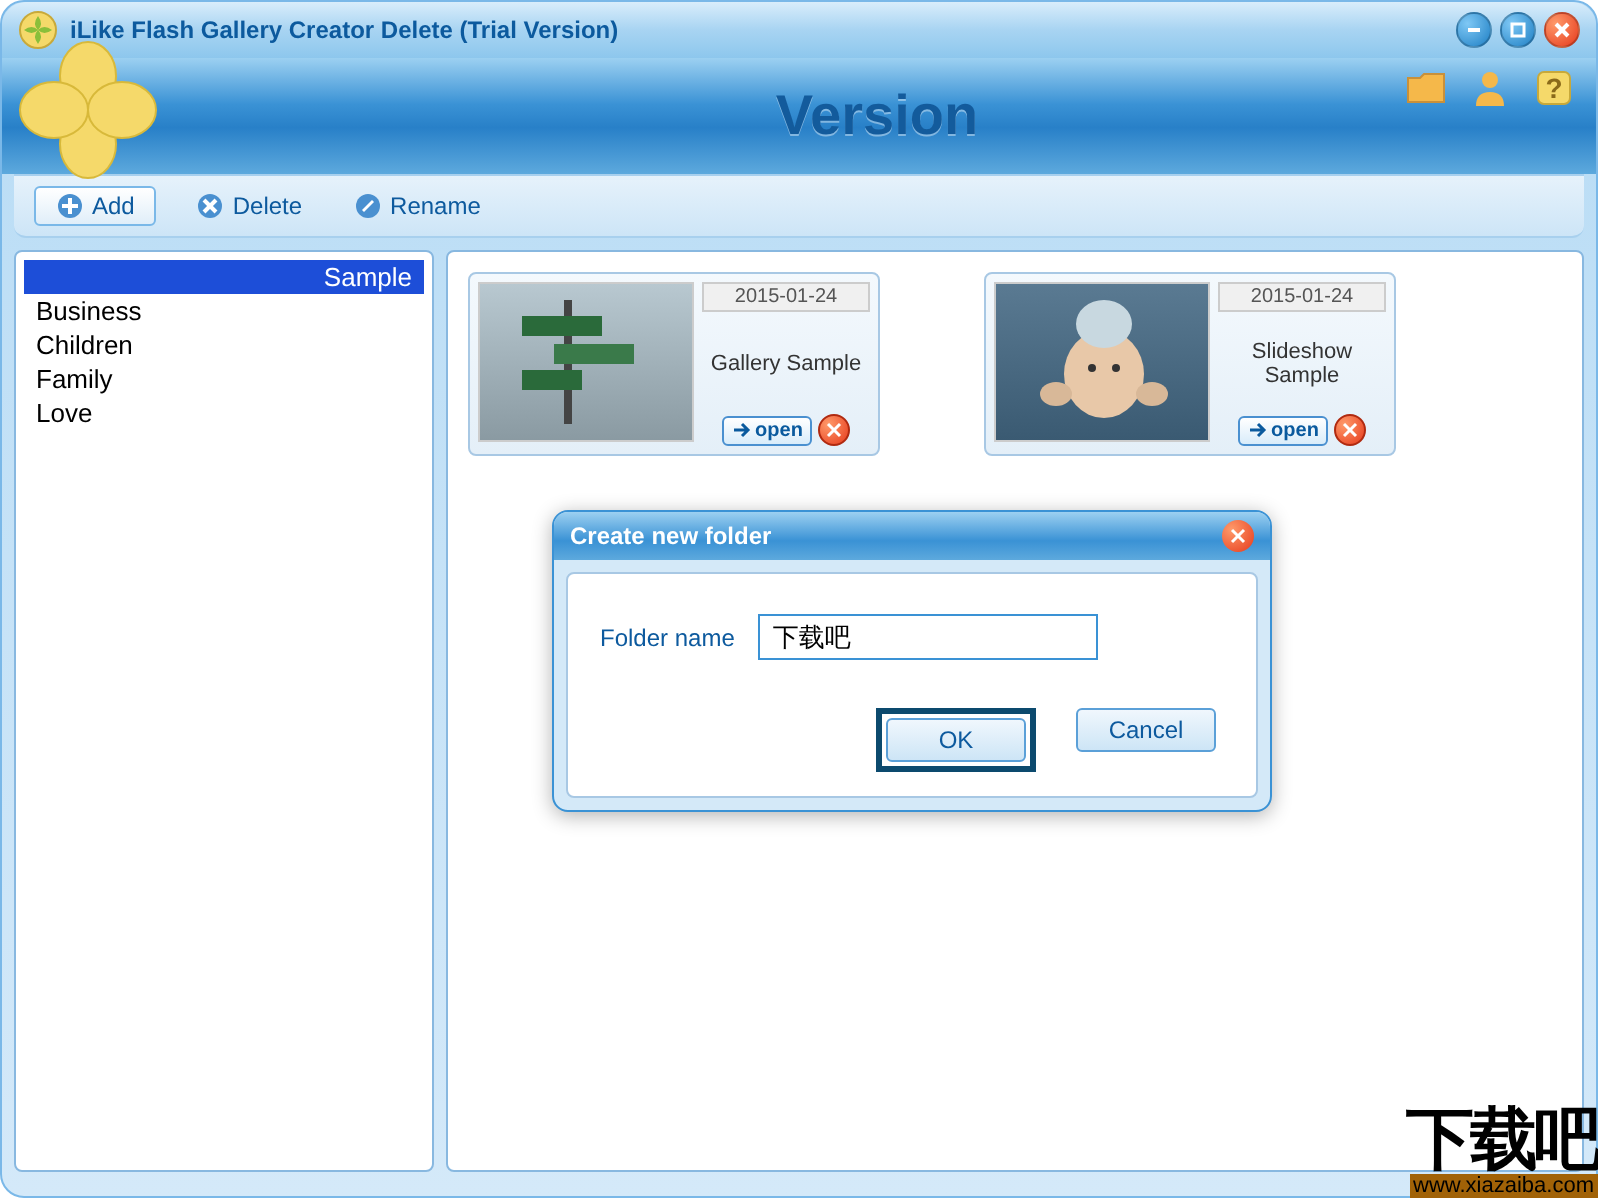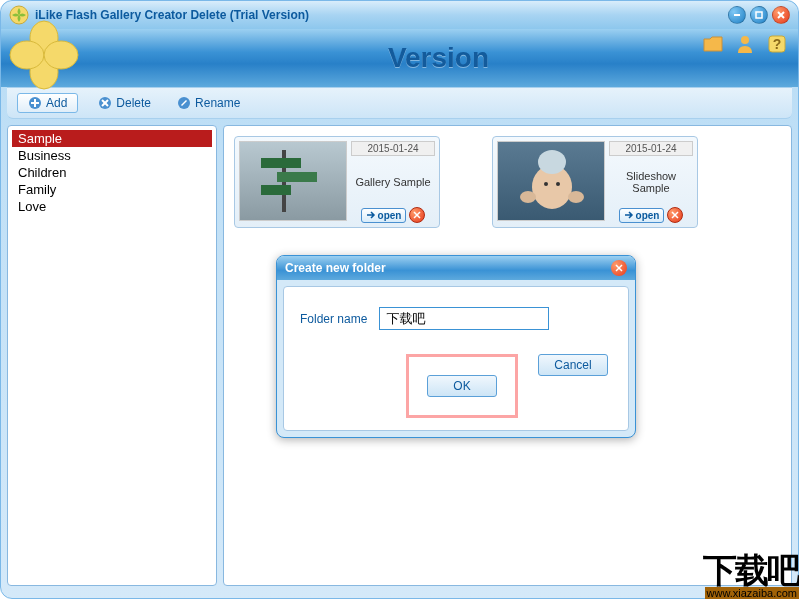--- a/index.html
+++ b/index.html
@@ -29,21 +29,21 @@
 .new-btn-label { font-size: 18px; font-weight: bold; color: #b56f0b; font-style: italic; }
 
 .toolbar-band { height: 32px; background: linear-gradient(to bottom, #e6f2fb, #cde5f7); border-top: 1px solid #a8d0ee; border-bottom: 1px solid #a8d0ee; display: flex; align-items: center; padding: 0 10px; gap: 14px; margin: 0 6px; border-radius: 0 0 6px 6px;}
 .tb-btn { display: flex; align-items: center; gap: 4px; cursor: pointer; padding: 2px 6px; border-radius: 3px; color: #0d5a9e; }
 .tb-btn.add { border: 1px solid #7ab8e8; background: linear-gradient(to bottom, #fff, #e0eef9); padding: 2px 10px; }
 .tb-icon { width: 14px; height: 14px; }
 
 .content { display: flex; padding: 6px; gap: 6px; height: calc(100% - 28px - 58px - 32px - 6px); }
 .sidebar { width: 210px; background: #fff; border: 1px solid #88b8e0; border-radius: 4px; padding: 4px; }
 .side-item { padding: 1px 6px; color: #000; cursor: pointer; font-size: 13px; }
-.side-item.selected { background: #b91c1c; color: #fff; }
+.side-item.selected { background: #1d4ed8; color: #fff; text-align: right; }
 
 .main-area { flex: 1; background: #fff; border: 1px solid #88b8e0; border-radius: 4px; padding: 10px; position: relative; }
 .gallery-row { display: flex; gap: 52px; }
 .gallery-card { width: 206px; height: 92px; border: 1px solid #a8c8e4; border-radius: 4px; background: linear-gradient(to bottom, #f4f9fd, #e4eff8); display: flex; padding: 4px; gap: 4px; }
 .thumb { width: 108px; height: 80px; border: 1px solid #ccc; background: #888; position: relative; overflow: hidden; }
 .thumb.sign { background: linear-gradient(to bottom, #b8c8d0 0%, #8a9aa2 100%); }
 .thumb.baby { background: linear-gradient(to bottom, #5a7a92 0%, #3a5a72 100%); }
 .thumb .sign-post { position: absolute; left: 40%; top: 10%; width: 4px; height: 80%; background: #444; }
 .thumb .sign-board { position: absolute; background: #2a6a3a; width: 40px; height: 10px; left: 20%; }
 .card-right { flex: 1; display: flex; flex-direction: column; align-items: center; }
@@ -56,21 +56,21 @@
 .dialog { position: absolute; left: 276px; top: 255px; width: 360px; background: #d4e9f8; border: 1px solid #3a92d5; border-radius: 8px; box-shadow: 0 2px 10px rgba(0,0,0,0.3); overflow: hidden; }
 .dialog-titlebar { height: 24px; background: linear-gradient(to bottom, #9cd0f1 0%, #3a92d5 60%, #5da9dd 100%); display: flex; align-items: center; padding: 0 8px; color: #fff; font-weight: bold; font-size: 12px; }
 .dialog-titlebar .spacer { flex: 1; }
 .dialog-close { width: 16px; height: 16px; border-radius: 50%; background: radial-gradient(circle at 30% 30%, #ff9a6a, #e63a1c); cursor: pointer; display: flex; align-items: center; justify-content: center; }
 .dialog-body { background: #fff; margin: 6px; border: 1px solid #a8c8e4; border-radius: 4px; padding: 20px 16px 12px; }
 .form-row { display: flex; align-items: center; gap: 12px; margin-bottom: 24px; }
 .form-label { color: #0d5a9e; font-size: 12px; }
 .form-input { border: 1px solid #3a92d5; padding: 3px 6px; width: 170px; font-size: 13px; }
 .dialog-buttons { display: flex; justify-content: flex-end; gap: 20px; padding-right: 4px; }
 .dlg-btn { width: 70px; height: 22px; border: 1px solid #5ba0d8; border-radius: 3px; background: linear-gradient(to bottom, #f0f7fd, #cde5f6); color: #0d5a9e; cursor: pointer; font-size: 12px; }
-.ok-highlight { border: 3px solid #fca5a5; padding: 18px; display: inline-block; }
+.ok-highlight { border: 3px solid #0c4a6e; padding: 2px; display: inline-block; }
 
 .watermark { position: absolute; right: 0px; bottom: 0px; display: flex; flex-direction: column; align-items: flex-end; pointer-events: none; }
 .wm-text { font-size: 34px; font-weight: 900; color: #000; font-family: "Microsoft YaHei", sans-serif; letter-spacing: -2px; line-height: 1; }
 .wm-url { font-size: 11px; color: #000; background: #a16207; padding: 0 2px; }
 </style>
 </head>
 <body>
 
 <div class="window">
   <div class="titlebar">

